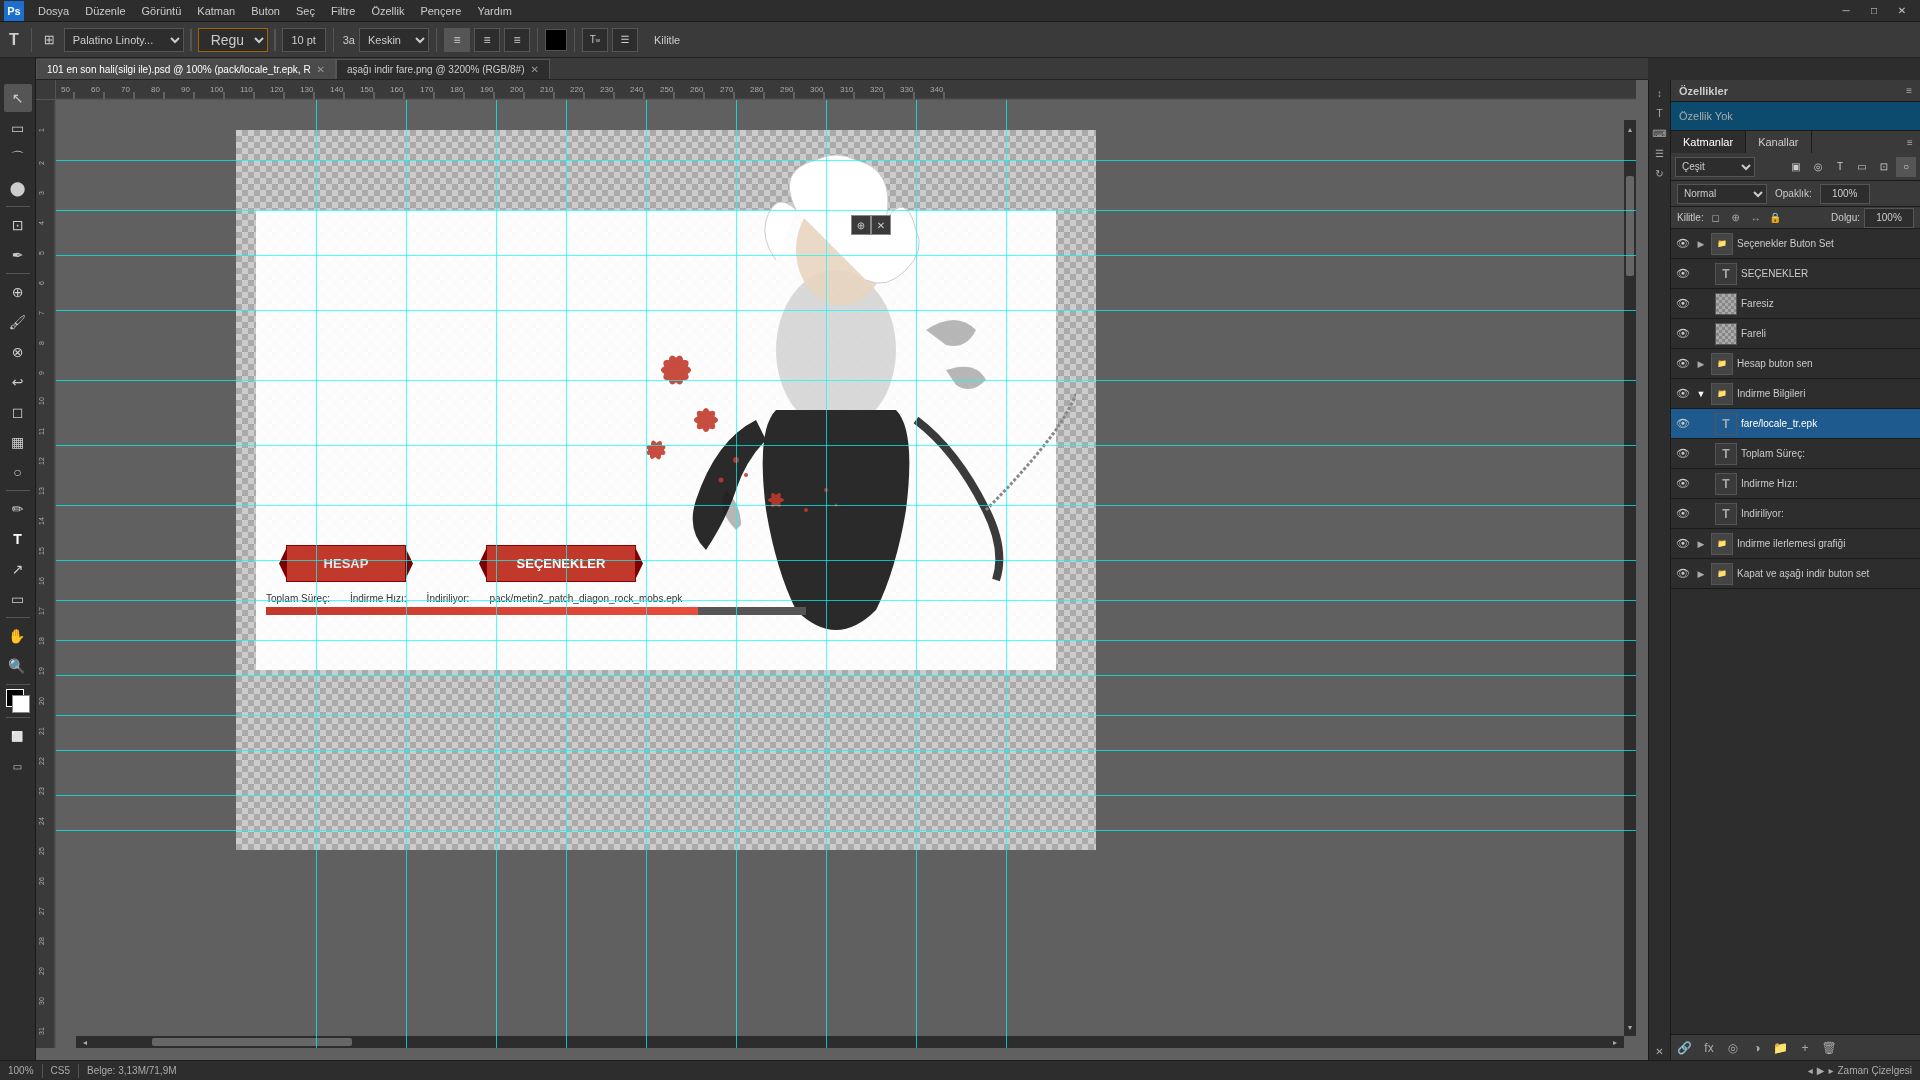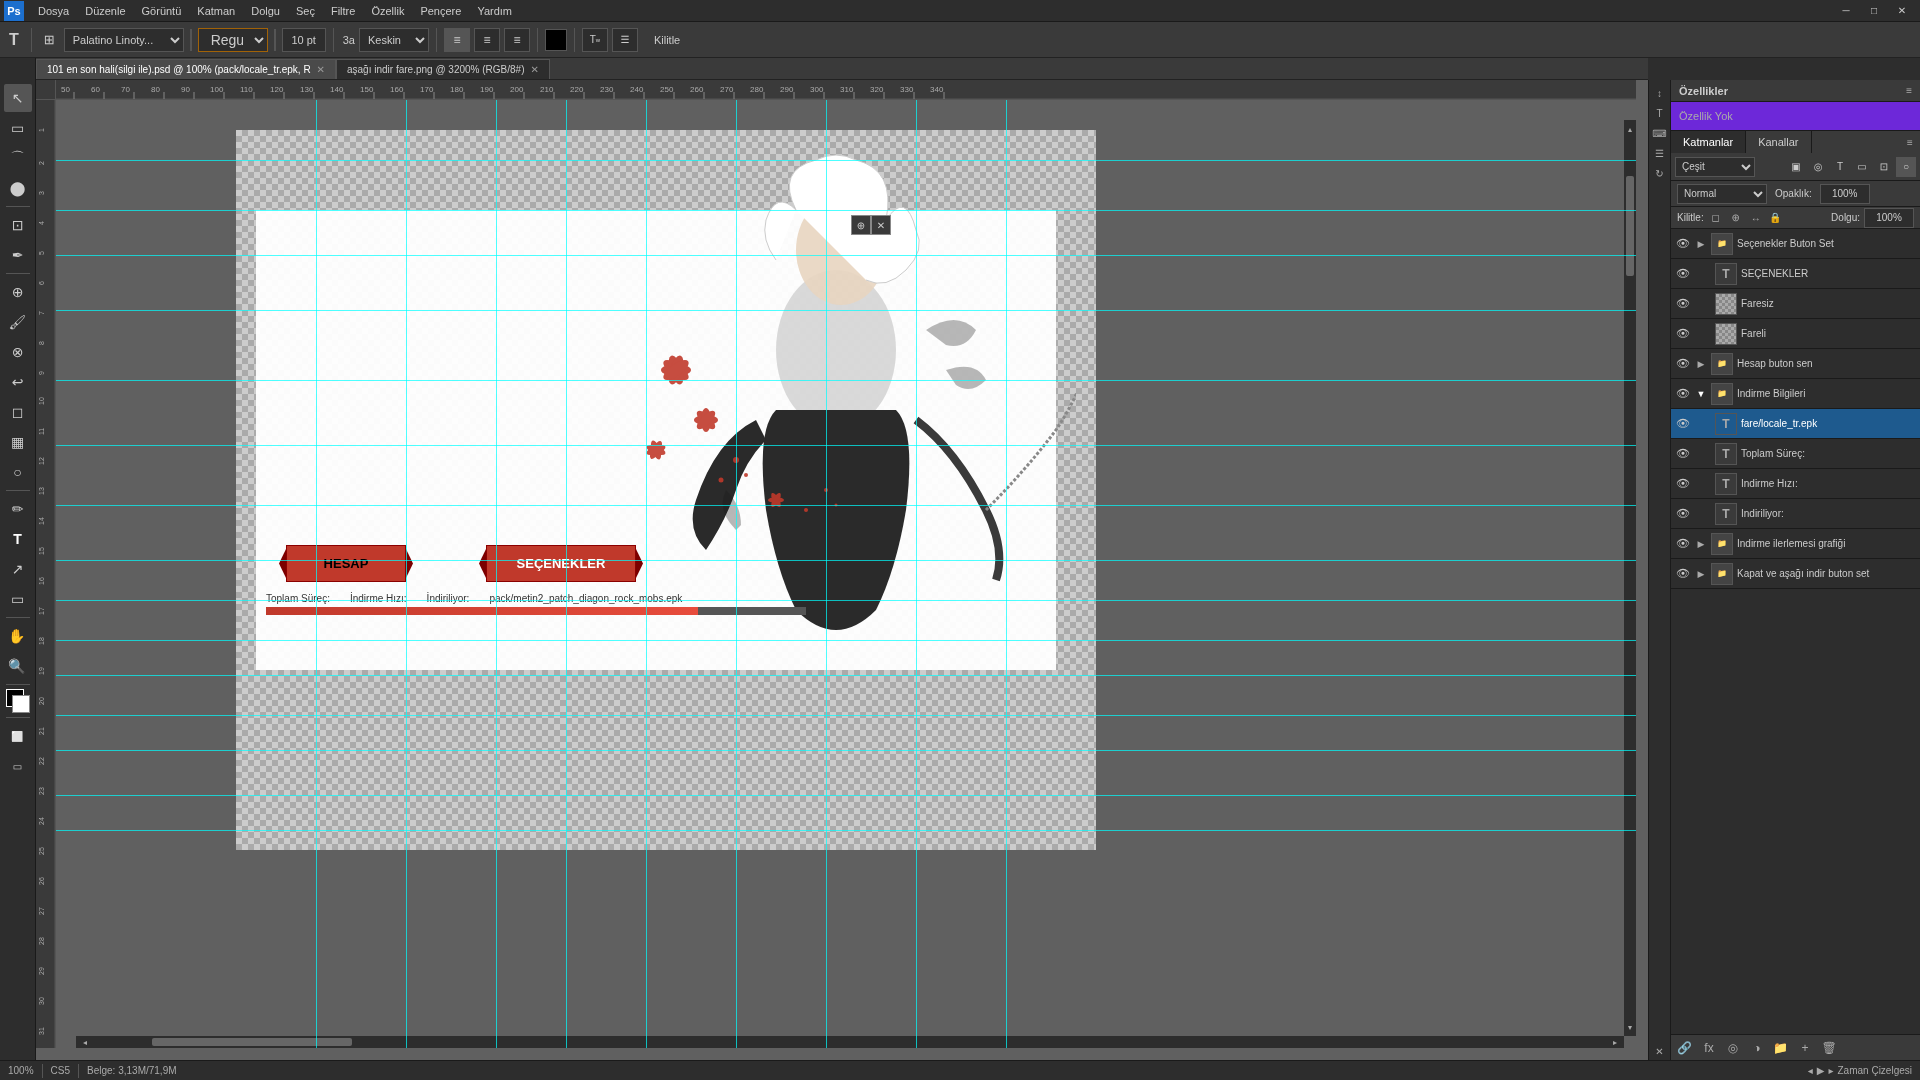--- a/index.html
+++ b/index.html
@@ -73,21 +73,21 @@
     #scroll-h { position: absolute; bottom: 0; left: 20px; right: 12px; height: 12px; background: #2d2d2d; display: flex; align-items: center; }
     #scroll-v { position: absolute; right: 0; top: 20px; bottom: 12px; width: 12px; background: #2d2d2d; display: flex; flex-direction: column; align-items: center; }
     .scroll-thumb-h { height: 8px; width: 200px; background: #666; border-radius: 2px; margin-left: 60px; }
     .scroll-thumb-v { width: 8px; height: 100px; background: #666; border-radius: 2px; margin-top: 40px; }
 
     
     #bottom-bar { position: absolute; bottom: 0; left: 0; right: 0; height: 20px; background: #2d2d2d; display: flex; align-items: center; padding: 0 8px; font-size: 10px; color: #aaa; border-top: 1px solid #1a1a1a; gap: 8px; }
     .bottom-sep { width: 1px; height: 14px; background: #555; }
 
     
-    #right-panels { width: 250px; background: #6d28d9; border-left: 1px solid #1a1a1a; display: flex; flex-direction: column; }
+    #right-panels { width: 250px; background: #0c4a6e; border-left: 1px solid #1a1a1a; display: flex; flex-direction: column; }
 
     
     #right-mini-toolbar { width: 22px; background: #2d2d2d; display: flex; flex-direction: column; align-items: center; padding-top: 4px; gap: 2px; border-left: 1px solid #1a1a1a; }
     .rmt-btn { width: 18px; height: 18px; display: flex; align-items: center; justify-content: center; cursor: pointer; color: #aaa; font-size: 10px; }
 
     
     #properties-panel { border-bottom: 1px solid #1a1a1a; }
     .panel-header { height: 22px; background: #3a3a3a; display: flex; align-items: center; padding: 0 8px; font-size: 11px; color: #ccc; font-weight: bold; border-bottom: 1px solid #1a1a1a; }
     .panel-content { padding: 8px; }
     .panel-subtext { font-size: 11px; color: #aaa; }
@@ -131,21 +131,21 @@
   </style>
 </head>
 <body>
 
 <div id="menu-bar">
   <div class="app-icon">Ps</div>
   <div class="menu-item">Dosya</div>
   <div class="menu-item">Düzenle</div>
   <div class="menu-item">Görüntü</div>
   <div class="menu-item">Katman</div>
-  <div class="menu-item">Dolgu</div>
+  <div class="menu-item">Buton</div>
   <div class="menu-item">Seç</div>
   <div class="menu-item">Filtre</div>
   <div class="menu-item">Özellik</div>
   <div class="menu-item">Pençere</div>
   <div class="menu-item">Yardım</div>
   <div class="spacer"></div>
   <div class="win-controls">
     <div class="win-btn">─</div>
     <div class="win-btn">□</div>
     <div class="win-btn close">✕</div>
@@ -436,21 +436,21 @@
           </svg>
 
           <div style="position:absolute;top:5px;left:595px;display:flex;gap:0;z-index:20;">
             <div style="width:20px;height:20px;background:#3a3a3a;border:1px solid #888;display:flex;align-items:center;justify-content:center;cursor:pointer;color:#ccc;font-size:10px;">⊕</div>
             <div style="width:20px;height:20px;background:#3a3a3a;border:1px solid #888;display:flex;align-items:center;justify-content:center;cursor:pointer;color:#ccc;font-size:10px;">✕</div>
           </div>
 
           <div style="position:absolute;top:335px;left:30px;display:flex;gap:0;">
 
             <div style="position:relative;display:inline-block;">
-              <div style="width:120px;padding:10px 20px;background:#c0392b;color:#000000;font-weight:bold;font-size:13px;text-align:center;border:1px solid #8b0000;position:relative;cursor:pointer;">
+              <div style="width:120px;padding:10px 20px;background:#c0392b;color:#e5e5e5;font-weight:bold;font-size:13px;text-align:center;border:1px solid #8b0000;position:relative;cursor:pointer;">
                 <span>HESAP</span>
                 <div style="position:absolute;left:-8px;top:3px;bottom:3px;width:7px;background:#7b0000;clip-path:polygon(0 50%, 100% 0, 100% 100%);"></div>
                 <div style="position:absolute;right:-8px;top:3px;bottom:3px;width:7px;background:#7b0000;clip-path:polygon(100% 50%, 0 0, 0 100%);"></div>
               </div>
             </div>
 
             <div style="width:80px;"></div>
 
             <div style="position:relative;display:inline-block;">
               <div style="width:150px;padding:10px 20px;background:#c0392b;color:white;font-weight:bold;font-size:13px;text-align:center;border:1px solid #8b0000;position:relative;cursor:pointer;">

